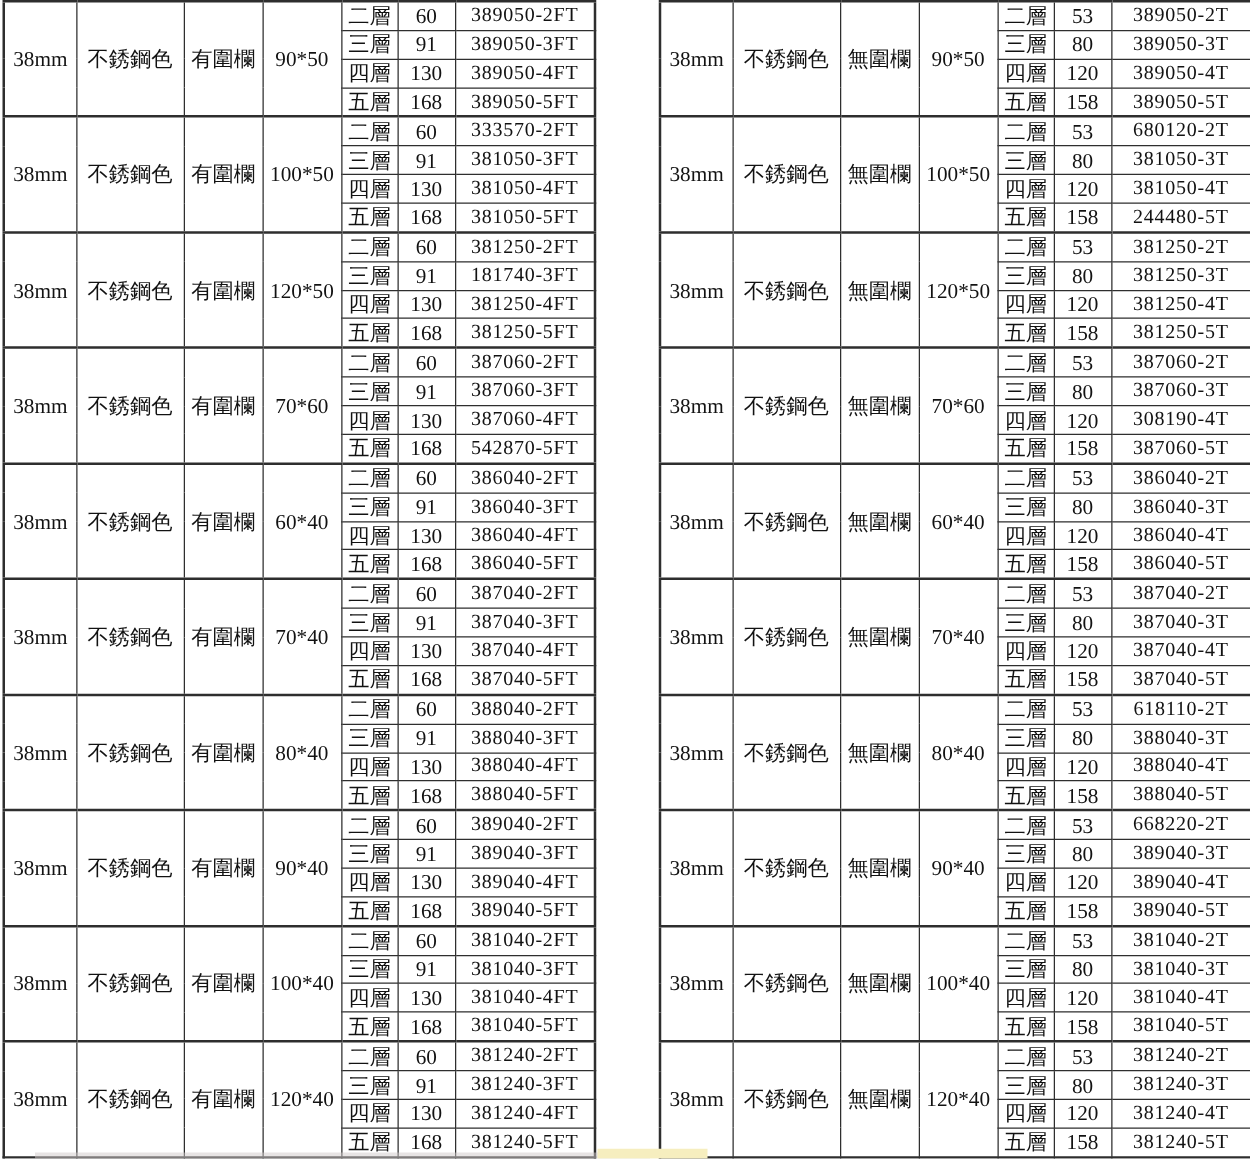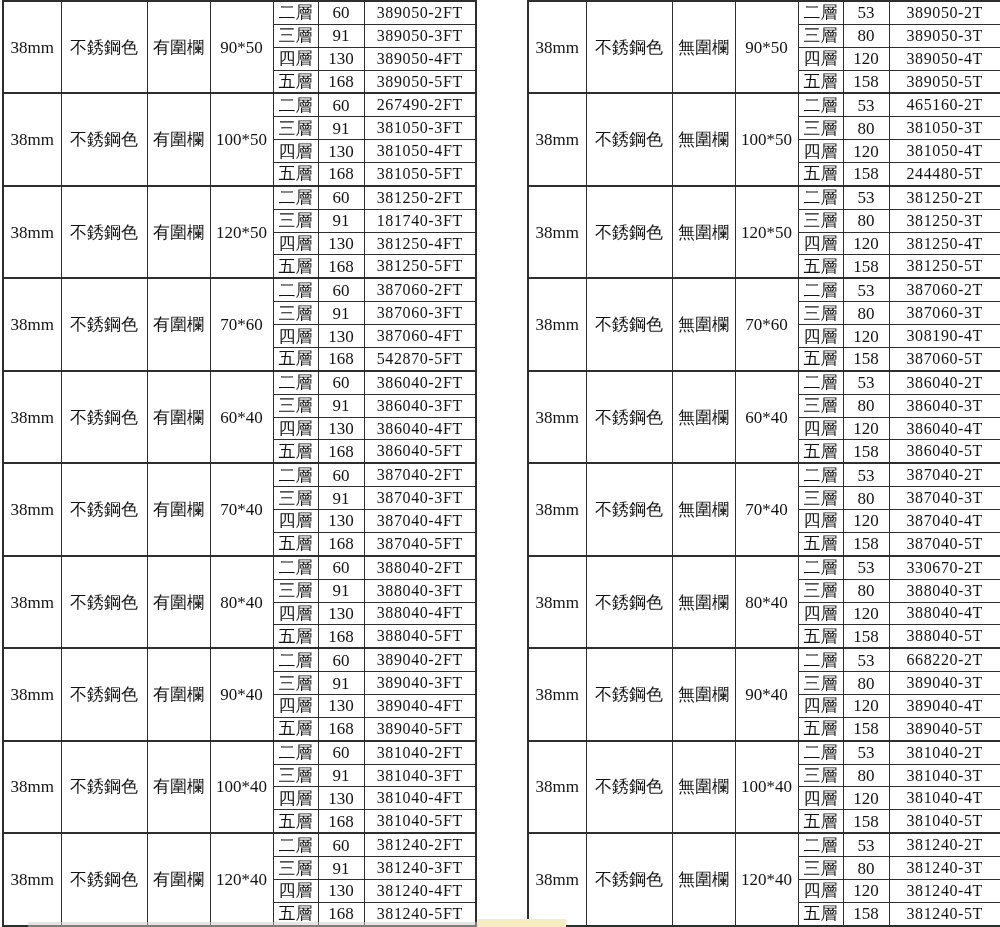--- a/index.html
+++ b/index.html
@@ -106,21 +106,21 @@
             <td class="cjk">168</td>
             <td class="code-cell">389050-5FT</td>
           </tr>
           <tr class="group-start">
             <td rowspan="4" class="cjk">38mm</td>
             <td rowspan="4" class="cjk">不銹鋼色</td>
             <td rowspan="4" class="cjk">有圍欄</td>
             <td rowspan="4" class="cjk">100*50</td>
             <td class="cjk">二層</td>
             <td class="cjk">60</td>
-            <td class="code-cell">267490-2FT</td>
+            <td class="code-cell">333570-2FT</td>
           </tr>
           <tr>
             <td class="cjk">三層</td>
             <td class="cjk">91</td>
             <td class="code-cell">381050-3FT</td>
           </tr>
           <tr>
             <td class="cjk">四層</td>
             <td class="cjk">130</td>
             <td class="code-cell">381050-4FT</td>
@@ -359,21 +359,21 @@
             <td class="cjk">158</td>
             <td class="code-cell">389050-5T</td>
           </tr>
           <tr class="group-start">
             <td rowspan="4" class="cjk">38mm</td>
             <td rowspan="4" class="cjk">不銹鋼色</td>
             <td rowspan="4" class="cjk">無圍欄</td>
             <td rowspan="4" class="cjk">100*50</td>
             <td class="cjk">二層</td>
             <td class="cjk">53</td>
-            <td class="code-cell">465160-2T</td>
+            <td class="code-cell">680120-2T</td>
           </tr>
           <tr>
             <td class="cjk">三層</td>
             <td class="cjk">80</td>
             <td class="code-cell">381050-3T</td>
           </tr>
           <tr>
             <td class="cjk">四層</td>
             <td class="cjk">120</td>
             <td class="code-cell">381050-4T</td>
@@ -479,21 +479,21 @@
             <td class="cjk">158</td>
             <td class="code-cell">387040-5T</td>
           </tr>
           <tr class="group-start">
             <td rowspan="4" class="cjk">38mm</td>
             <td rowspan="4" class="cjk">不銹鋼色</td>
             <td rowspan="4" class="cjk">無圍欄</td>
             <td rowspan="4" class="cjk">80*40</td>
             <td class="cjk">二層</td>
             <td class="cjk">53</td>
-            <td class="code-cell">330670-2T</td>
+            <td class="code-cell">618110-2T</td>
           </tr>
           <tr>
             <td class="cjk">三層</td>
             <td class="cjk">80</td>
             <td class="code-cell">388040-3T</td>
           </tr>
           <tr>
             <td class="cjk">四層</td>
             <td class="cjk">120</td>
             <td class="code-cell">388040-4T</td>

